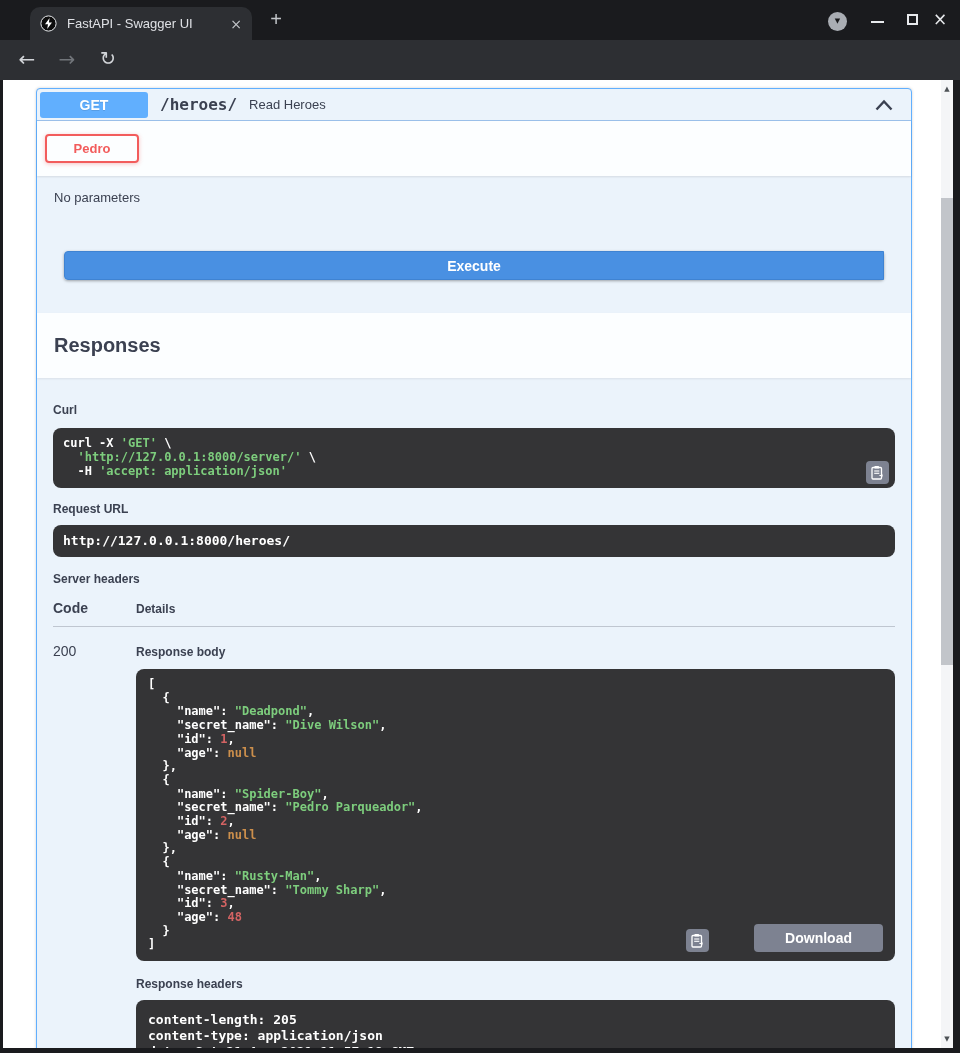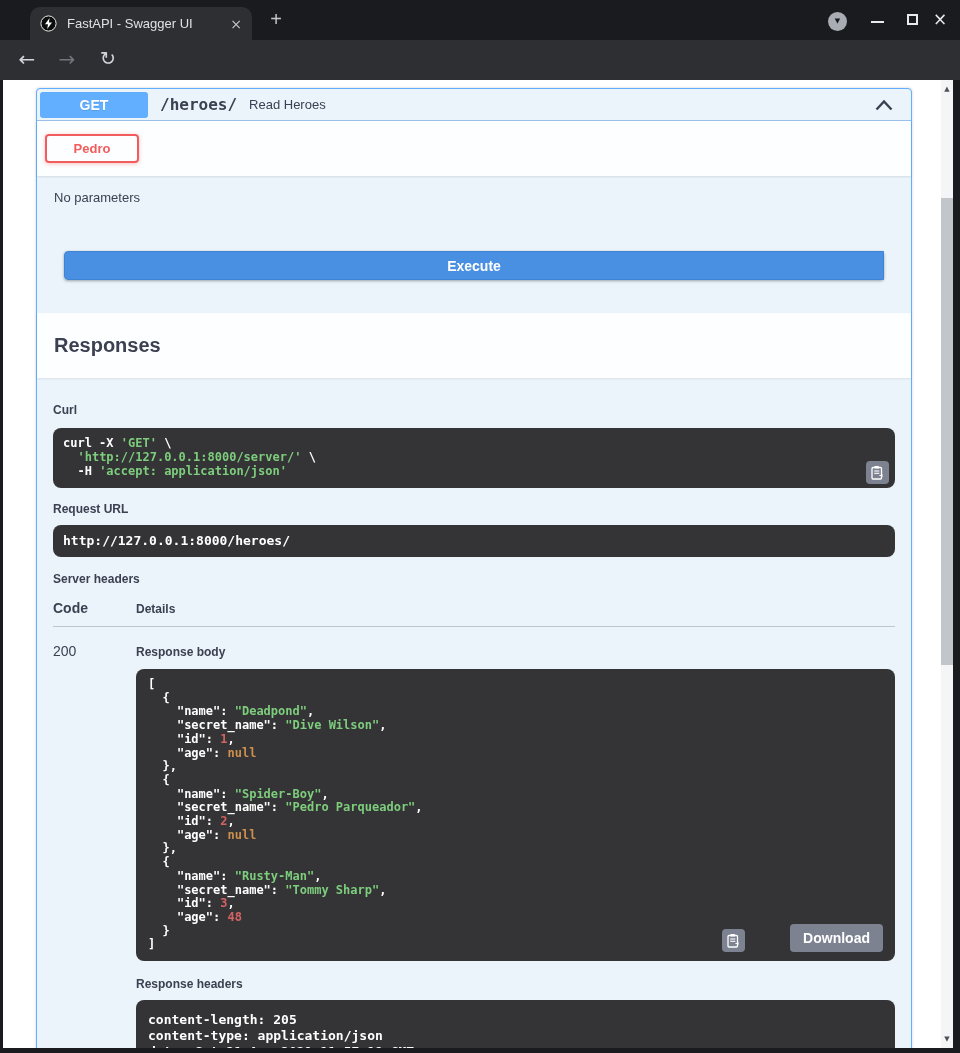--- a/index.html
+++ b/index.html
@@ -110,21 +110,21 @@
   .resp-thead{display:flex; align-items:flex-end; padding-bottom:10px; border-bottom:1px solid rgba(59,65,81,.25);}
   .th-code{width:83px; font-size:14px; font-weight:bold; color:var(--text_dark);}
   .th-details{font-size:12px; font-weight:bold; color:var(--text_dark);}
   .resp-row{display:flex; padding-top:16px;}
   .td-status{width:83px; font-size:14px; color:var(--text_dark);}
   .td-details{flex:1;}
   .rb-label{display:block; margin:2px 0 10px;}
   .body-wrap{position:relative;}
   #body-code{padding:9px 12px; font-size:12px; line-height:13.7px;}
   .body-actions{position:absolute; right:12px; bottom:9px; display:flex; gap:15px; align-items:flex-end;}
-  .download-btn{height:28px; padding:0 13px; background:var(--button_gray); border:none; border-radius:4px;
+  .download-btn{height:28px; padding:0 31px; background:var(--button_gray); border:none; border-radius:4px;
        color:#fff; font-weight:bold; font-size:14px;margin-left:30px;}
   .rh-label{display:block; margin-top:16px;}
   #headers-code{margin-top:9px; padding:12px; font-size:13px; line-height:16px;}
 </style>
 </head>
 <body>
 
 <div class="tabstrip">
   <div class="tab">
     <svg class="favicon" viewBox="0 0 17 17">

